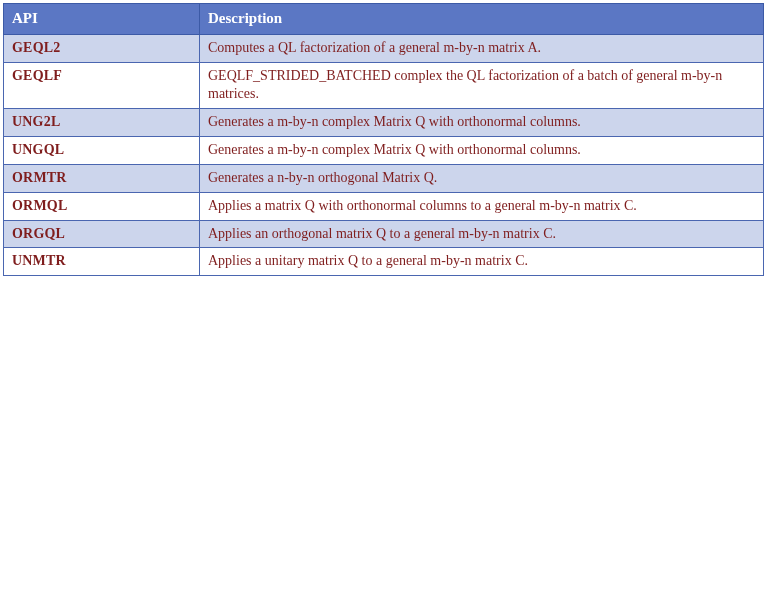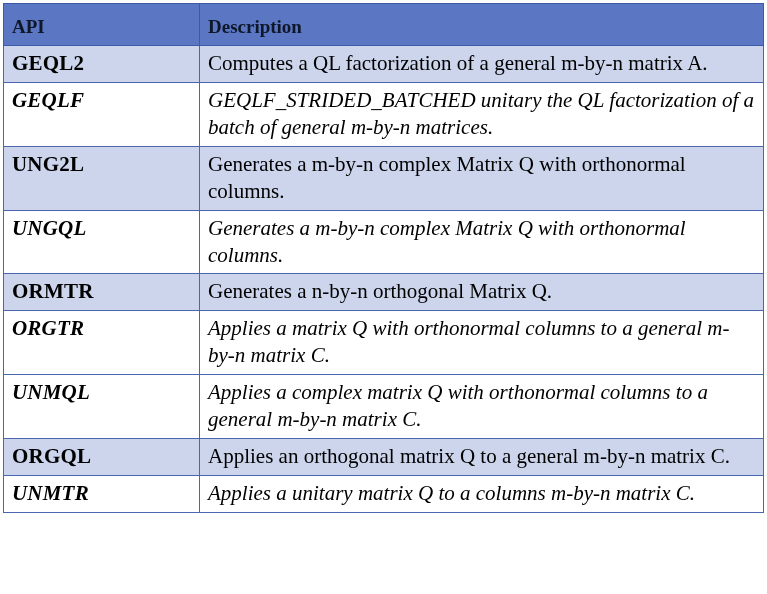--- a/index.html
+++ b/index.html
@@ -26,40 +26,39 @@
     border: 1px solid #3c5aa6;
   }
   table.api-table col.c-api { width: 196px; }
   table.api-table col.c-desc { width: 564px; }
 
   table.api-table th,
   table.api-table td {
     border: 1px solid #4a66b0;
     padding: 4px 8px 5px 8px;
     vertical-align: top;
-    font-size: 21px;
+    font-size: 14px;
     line-height: 1.28;
-    color: #000000;
+    color: #7f1d1d;
   }
   table.api-table thead th {
     background: #5b77c4;
-    color: #0f172a;
+    color: #ffffff;
     font-weight: bold;
     text-align: left;
-    font-size: 19px;
-    padding-top: 11px;
+    font-size: 15px;
+    padding-top: 5px;
     padding-bottom: 6px;
     border-color: #3c5aa6;
   }
   table.api-table tbody tr.shade td {
     background: #ccd5ec;
   }
   table.api-table tbody tr.plain td {
     background: #ffffff;
-    font-style: italic;
   }
   td.api-cell {
     font-weight: bold;
     letter-spacing: 0.2px;
   }
   td.desc-cell {
     font-weight: normal;
   }
   .tall td { padding-top: 8px; padding-bottom: 9px; }
 </style>
@@ -78,45 +77,41 @@
         <th>Description</th>
       </tr>
     </thead>
     <tbody id="table-body">
         <tr class="shade">
           <td class="api-cell">GEQL2</td>
           <td class="desc-cell">Computes a QL factorization of a general m-by-n matrix A.</td>
         </tr>
         <tr class="plain tall">
           <td class="api-cell">GEQLF</td>
-          <td class="desc-cell">GEQLF_STRIDED_BATCHED unitary the QL factorization of a batch of general m-by-n matrices.</td>
+          <td class="desc-cell">GEQLF_STRIDED_BATCHED complex the QL factorization of a batch of general m-by-n matrices.</td>
         </tr>
         <tr class="shade">
           <td class="api-cell">UNG2L</td>
           <td class="desc-cell">Generates a m-by-n complex Matrix Q with orthonormal columns.</td>
         </tr>
         <tr class="plain">
           <td class="api-cell">UNGQL</td>
           <td class="desc-cell">Generates a m-by-n complex Matrix Q with orthonormal columns.</td>
         </tr>
         <tr class="shade">
           <td class="api-cell">ORMTR</td>
           <td class="desc-cell">Generates a n-by-n orthogonal Matrix Q.</td>
         </tr>
         <tr class="plain tall">
-          <td class="api-cell">ORGTR</td>
+          <td class="api-cell">ORMQL</td>
           <td class="desc-cell">Applies a matrix Q with orthonormal columns to a general m-by-n matrix C.</td>
-        </tr>
-        <tr class="plain tall">
-          <td class="api-cell">UNMQL</td>
-          <td class="desc-cell">Applies a complex matrix Q with orthonormal columns to a general m-by-n matrix C.</td>
         </tr>
         <tr class="shade">
           <td class="api-cell">ORGQL</td>
           <td class="desc-cell">Applies an orthogonal matrix Q to a general m-by-n matrix C.</td>
         </tr>
         <tr class="plain">
           <td class="api-cell">UNMTR</td>
-          <td class="desc-cell">Applies a unitary matrix Q to a columns m-by-n matrix C.</td>
+          <td class="desc-cell">Applies a unitary matrix Q to a general m-by-n matrix C.</td>
         </tr>
       </tbody>
   </table>
 </div>
 
 </body></html>

